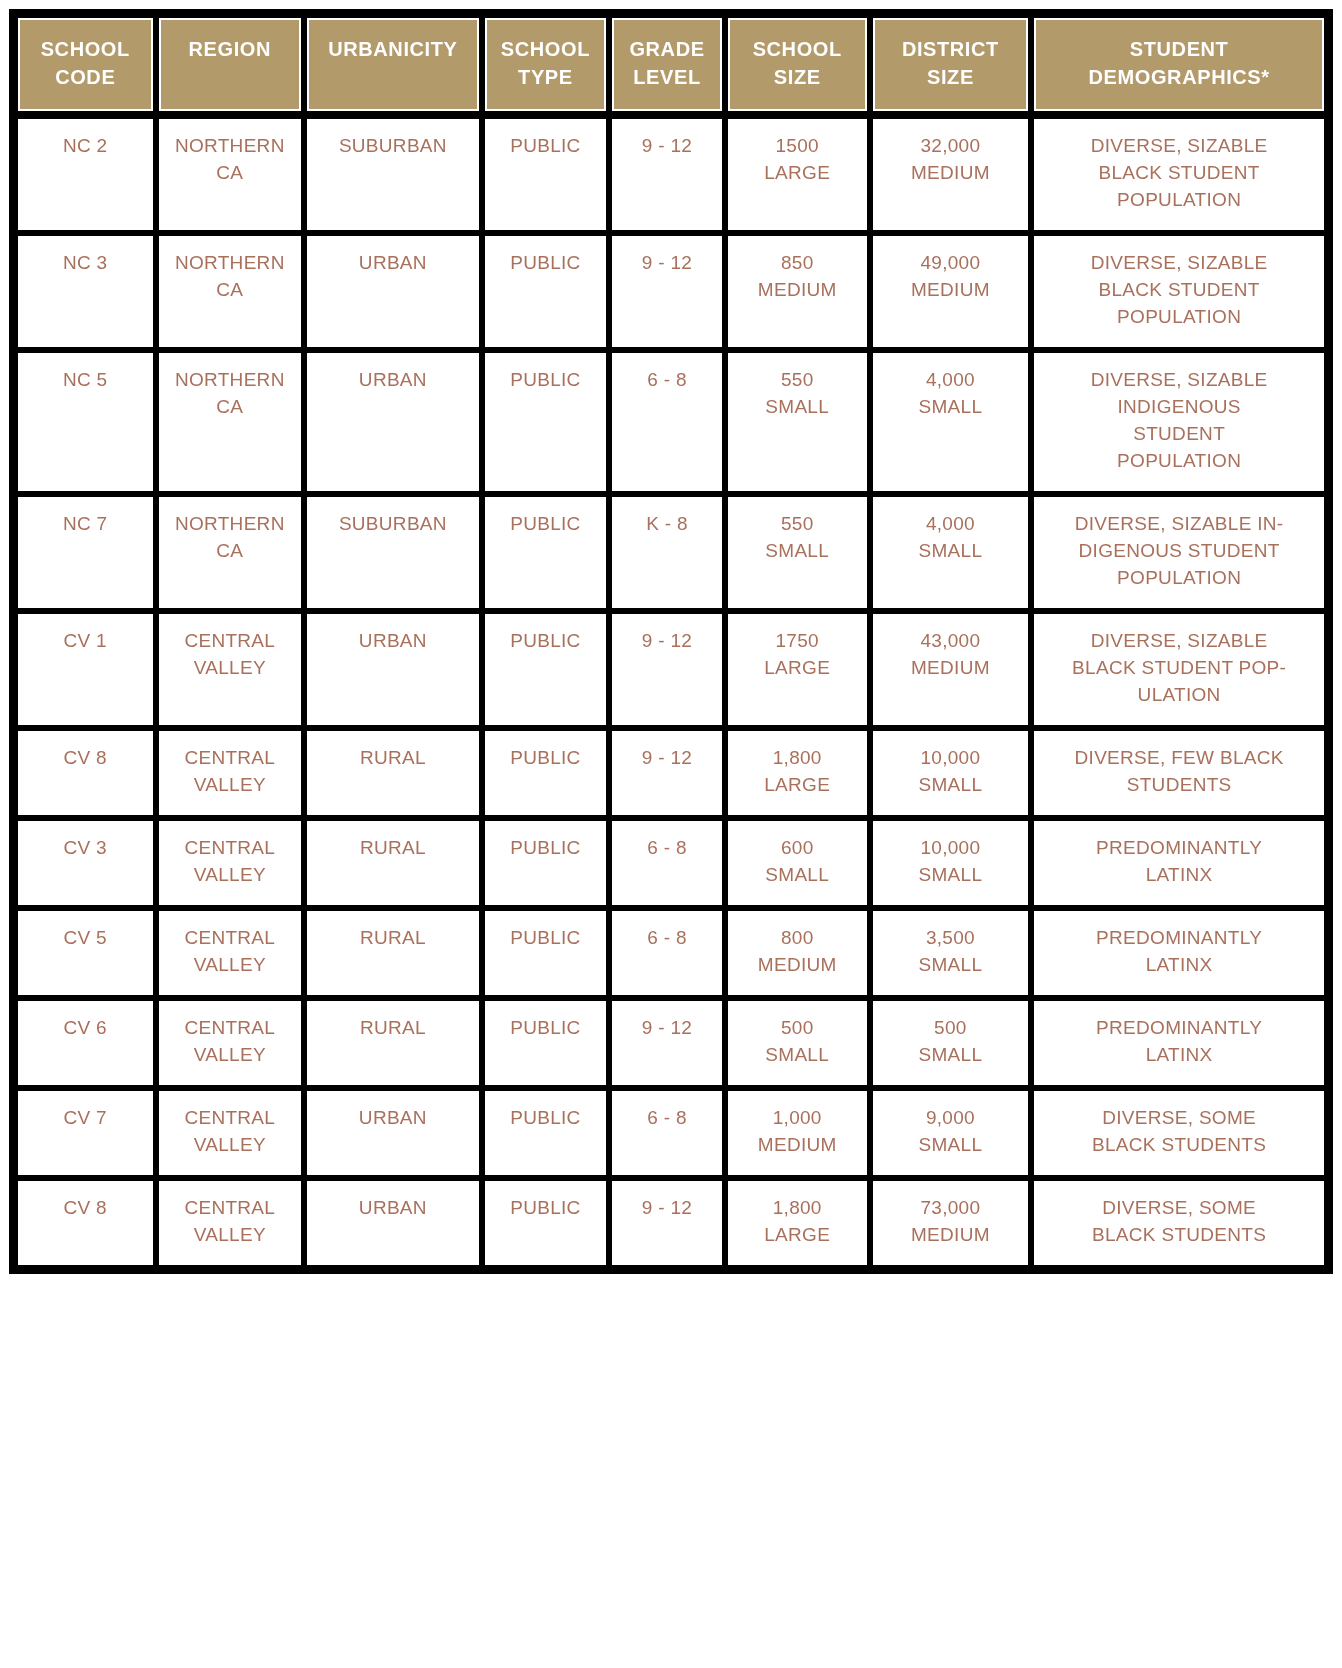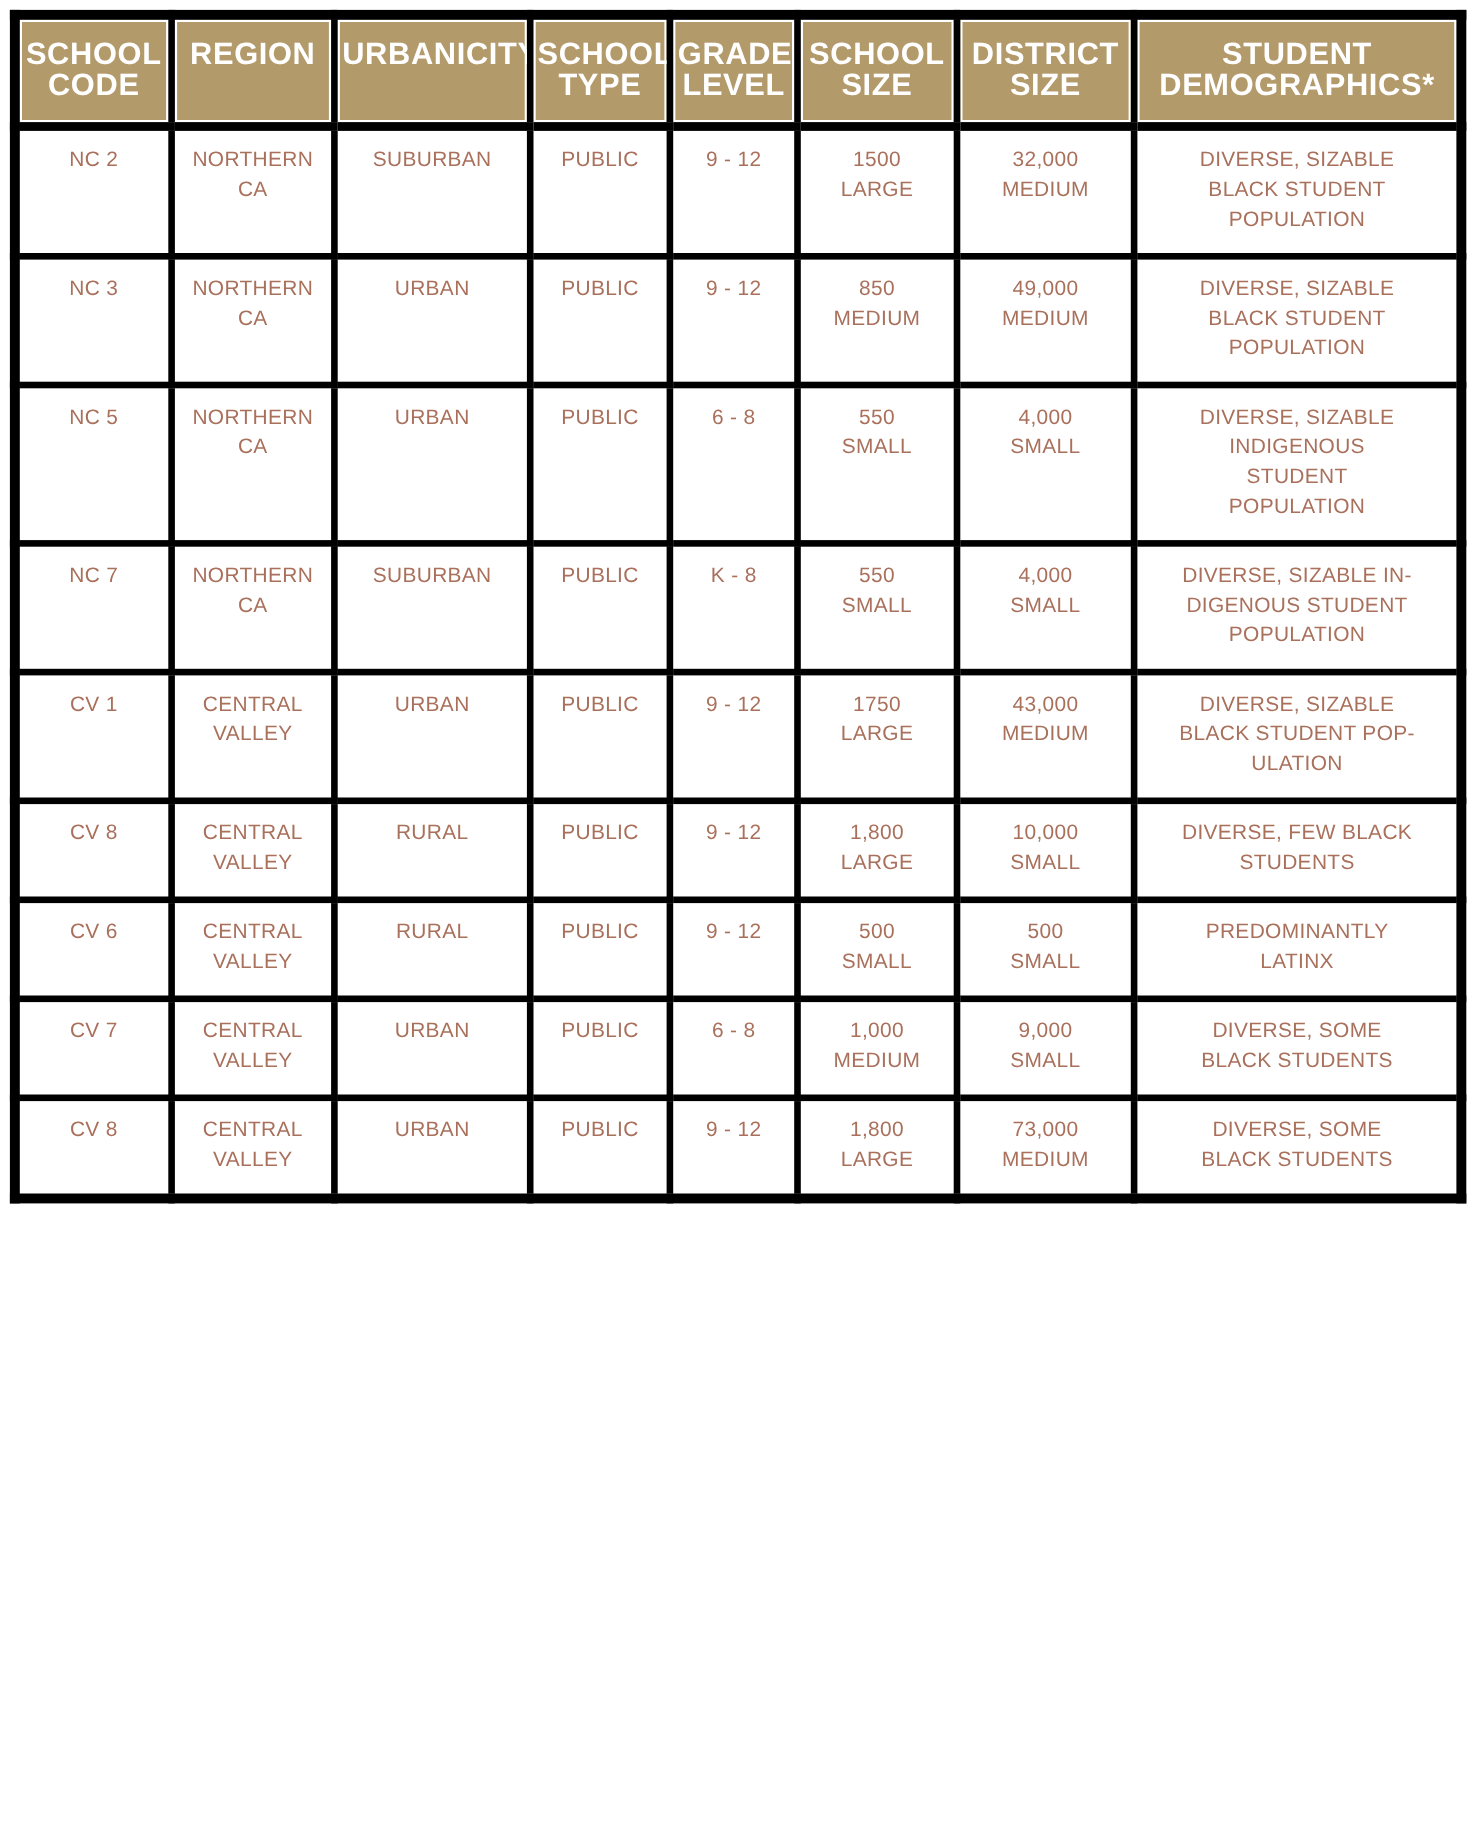--- a/index.html
+++ b/index.html
@@ -38,21 +38,21 @@
   th,td{
     border:6px solid var(--border);
     text-align:center;
     vertical-align:top;
     white-space:pre-line;
     overflow:hidden;
   }
   th{
     background:var(--header-bg);
     color:var(--header-text);
-    font-size:28px;
+    font-size:20px;
     font-weight:bold;
     letter-spacing:0.6px;
     line-height:28px;
     padding:17px 4px 20px 4px;
     box-shadow:inset 0 0 0 2px #ffffff;
     border-bottom-width:8px;
   }
   td{
     background:#ffffff;
     color:var(--body-text);
@@ -181,20 +181,48 @@
     <td>PUBLIC</td>
     <td>9 - 12</td>
     <td>1,800
 LARGE</td>
     <td>10,000
 SMALL</td>
     <td>DIVERSE, FEW BLACK
 STUDENTS</td>
   </tr>
         <tr>
+    <td>CV 3</td>
+    <td>CENTRAL
+VALLEY</td>
+    <td>RURAL</td>
+    <td>PUBLIC</td>
+    <td>6 - 8</td>
+    <td>600
+SMALL</td>
+    <td>10,000
+SMALL</td>
+    <td>PREDOMINANTLY
+LATINX</td>
+  </tr>
+        <tr>
+    <td>CV 5</td>
+    <td>CENTRAL
+VALLEY</td>
+    <td>RURAL</td>
+    <td>PUBLIC</td>
+    <td>6 - 8</td>
+    <td>800
+MEDIUM</td>
+    <td>3,500
+SMALL</td>
+    <td>PREDOMINANTLY
+LATINX</td>
+  </tr>
+        <tr>
     <td>CV 6</td>
     <td>CENTRAL
 VALLEY</td>
     <td>RURAL</td>
     <td>PUBLIC</td>
     <td>9 - 12</td>
     <td>500
 SMALL</td>
     <td>500
 SMALL</td>

